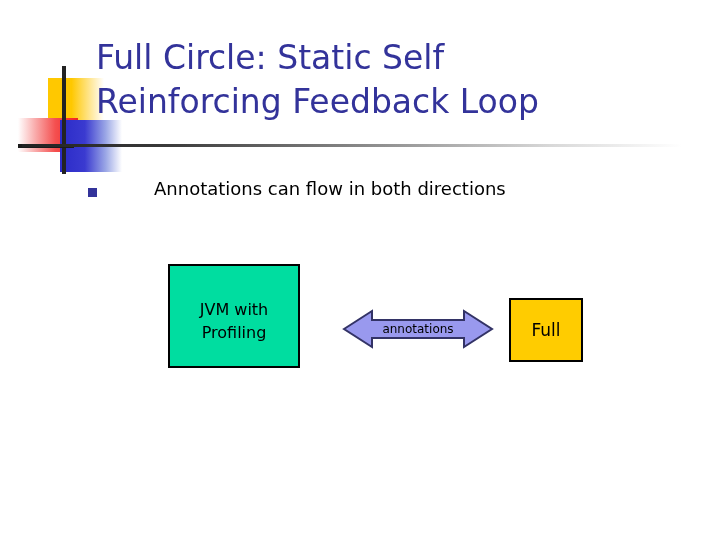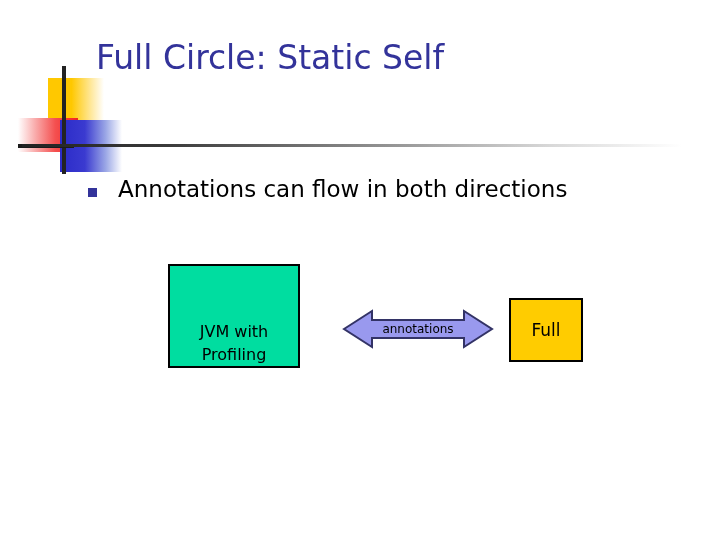--- a/index.html
+++ b/index.html
@@ -110,23 +110,24 @@
   #bullet-marker {
     width: 9px;
     height: 9px;
     background: #33339A;
     margin-top: 14px;
     margin-right: 21px;
     flex: none;
   }
   #bullet-text {
     color: #000000;
-    font-size: 23px;
+    font-size: 18px;
     line-height: 30px;
     white-space: nowrap;
+    margin-left: 36px;
   }
 
   
   #diagram {
     position: absolute;
     left: 0;
     top: 0;
     width: 720px;
     height: 540px;
     pointer-events: none;
@@ -138,21 +139,21 @@
     left: 168px;
     top: 264px;
     width: 132px;
     height: 104px;
     background: #00DDA0;
     border: 2px solid #000000;
     box-sizing: border-box;
     display: flex;
     flex-direction: column;
     align-items: center;
-    justify-content: flex-end;
+    justify-content: center;
     padding-top: 10px;
   }
   #jvm-box .box-line {
     color: #000000;
     font-size: 16px;
     line-height: 23px;
     text-align: center;
     white-space: nowrap;
   }
 
@@ -212,20 +213,21 @@
   <div id="logo-mark">
     <div class="sq sq-yellow"></div>
     <div class="sq sq-red"></div>
     <div class="sq sq-blue"></div>
     <div class="line-v"></div>
     <div class="line-h-short"></div>
   </div>
 
   <div id="title-block">
     <div class="title-line">Full Circle: Static Self</div>
+    <div class="title-line">Reinforcing Feedback Loop</div>
   </div>
 
   <div id="title-rule"></div>
 
   <div id="bullet-row">
     <div id="bullet-marker"></div>
     <div id="bullet-text">Annotations can flow in both directions</div>
   </div>
 
   <div id="diagram">

